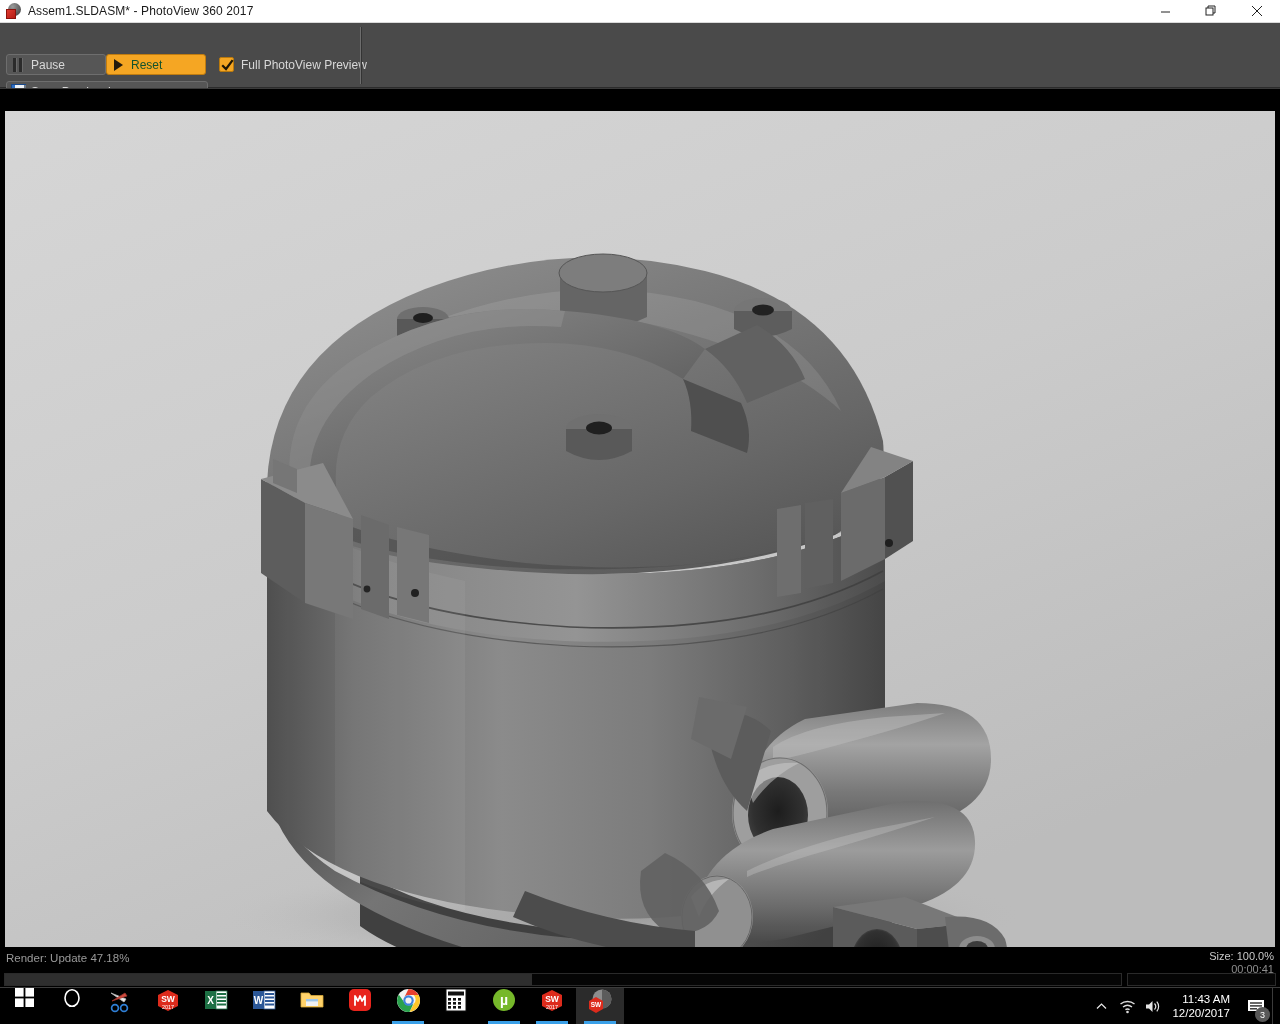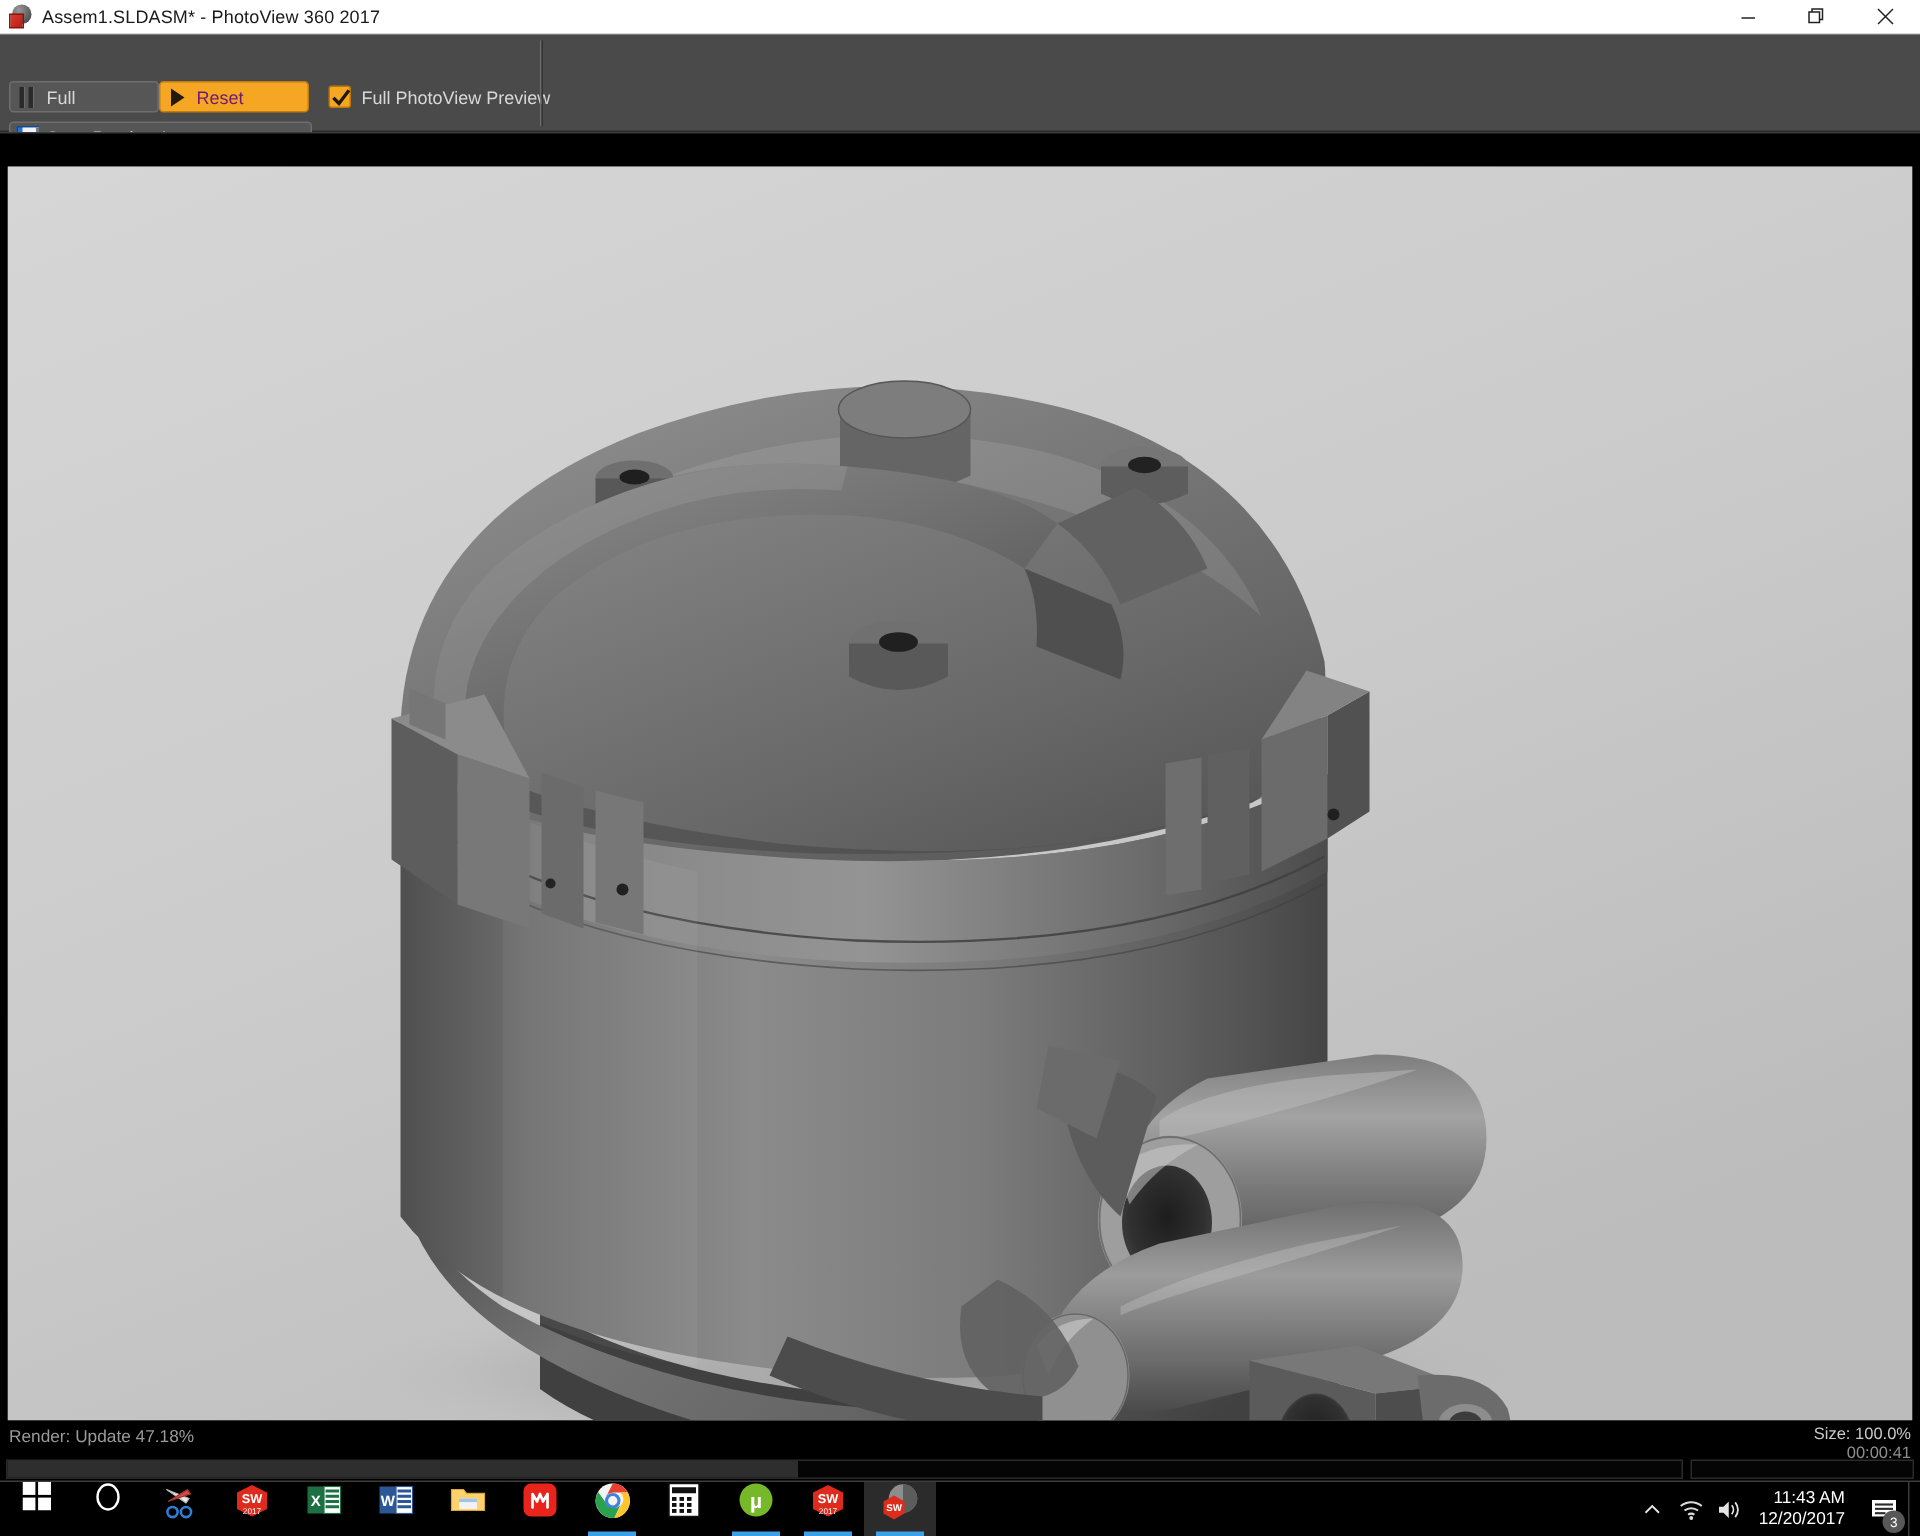--- a/index.html
+++ b/index.html
@@ -65,21 +65,21 @@
     border-radius: 3px;
     display: flex; align-items: center;
     color: #d8d8d8;
     font-size: 12px;
     cursor: default;
     overflow: hidden;
   }
   .btn-pause { left: 6px; top: 31px; width: 100px; height: 21px; }
   .btn-reset {
     left: 106px; top: 31px; width: 100px; height: 21px;
-    background: #f5a623; border-color: #c07c10; color: #701a75;
+    background: #f5a623; border-color: #c07c10; color: #14532d;
   }
   .btn-save  { left: 6px; top: 58px; width: 202px; height: 21px; }
 
   .ico { flex: 0 0 auto; display: flex; align-items: center; justify-content: center; }
   .ico-pause { width: 22px; height: 19px; }
   .ico-pause i {
     display: inline-block; width: 4px; height: 14px; background: #2b2b2b; margin: 0 1px;
     border-right: 1px solid #6a6a6a;
   }
   .ico-play { width: 22px; height: 19px; }
@@ -233,21 +233,21 @@
     </div>
   </div>
 
   <div class="toolbar">
 
     <div class="btn btn-pause">
       <span class="ico ico-pause">
           <i></i>
           <i></i>
         </span>
-      <span class="btn-label">Full</span>
+      <span class="btn-label">Pause</span>
     </div>
 
     <div class="btn btn-reset">
       <span class="ico ico-play">
           <b></b>
         </span>
       <span class="btn-label">Reset</span>
     </div>
 
     <div class="btn btn-save">

